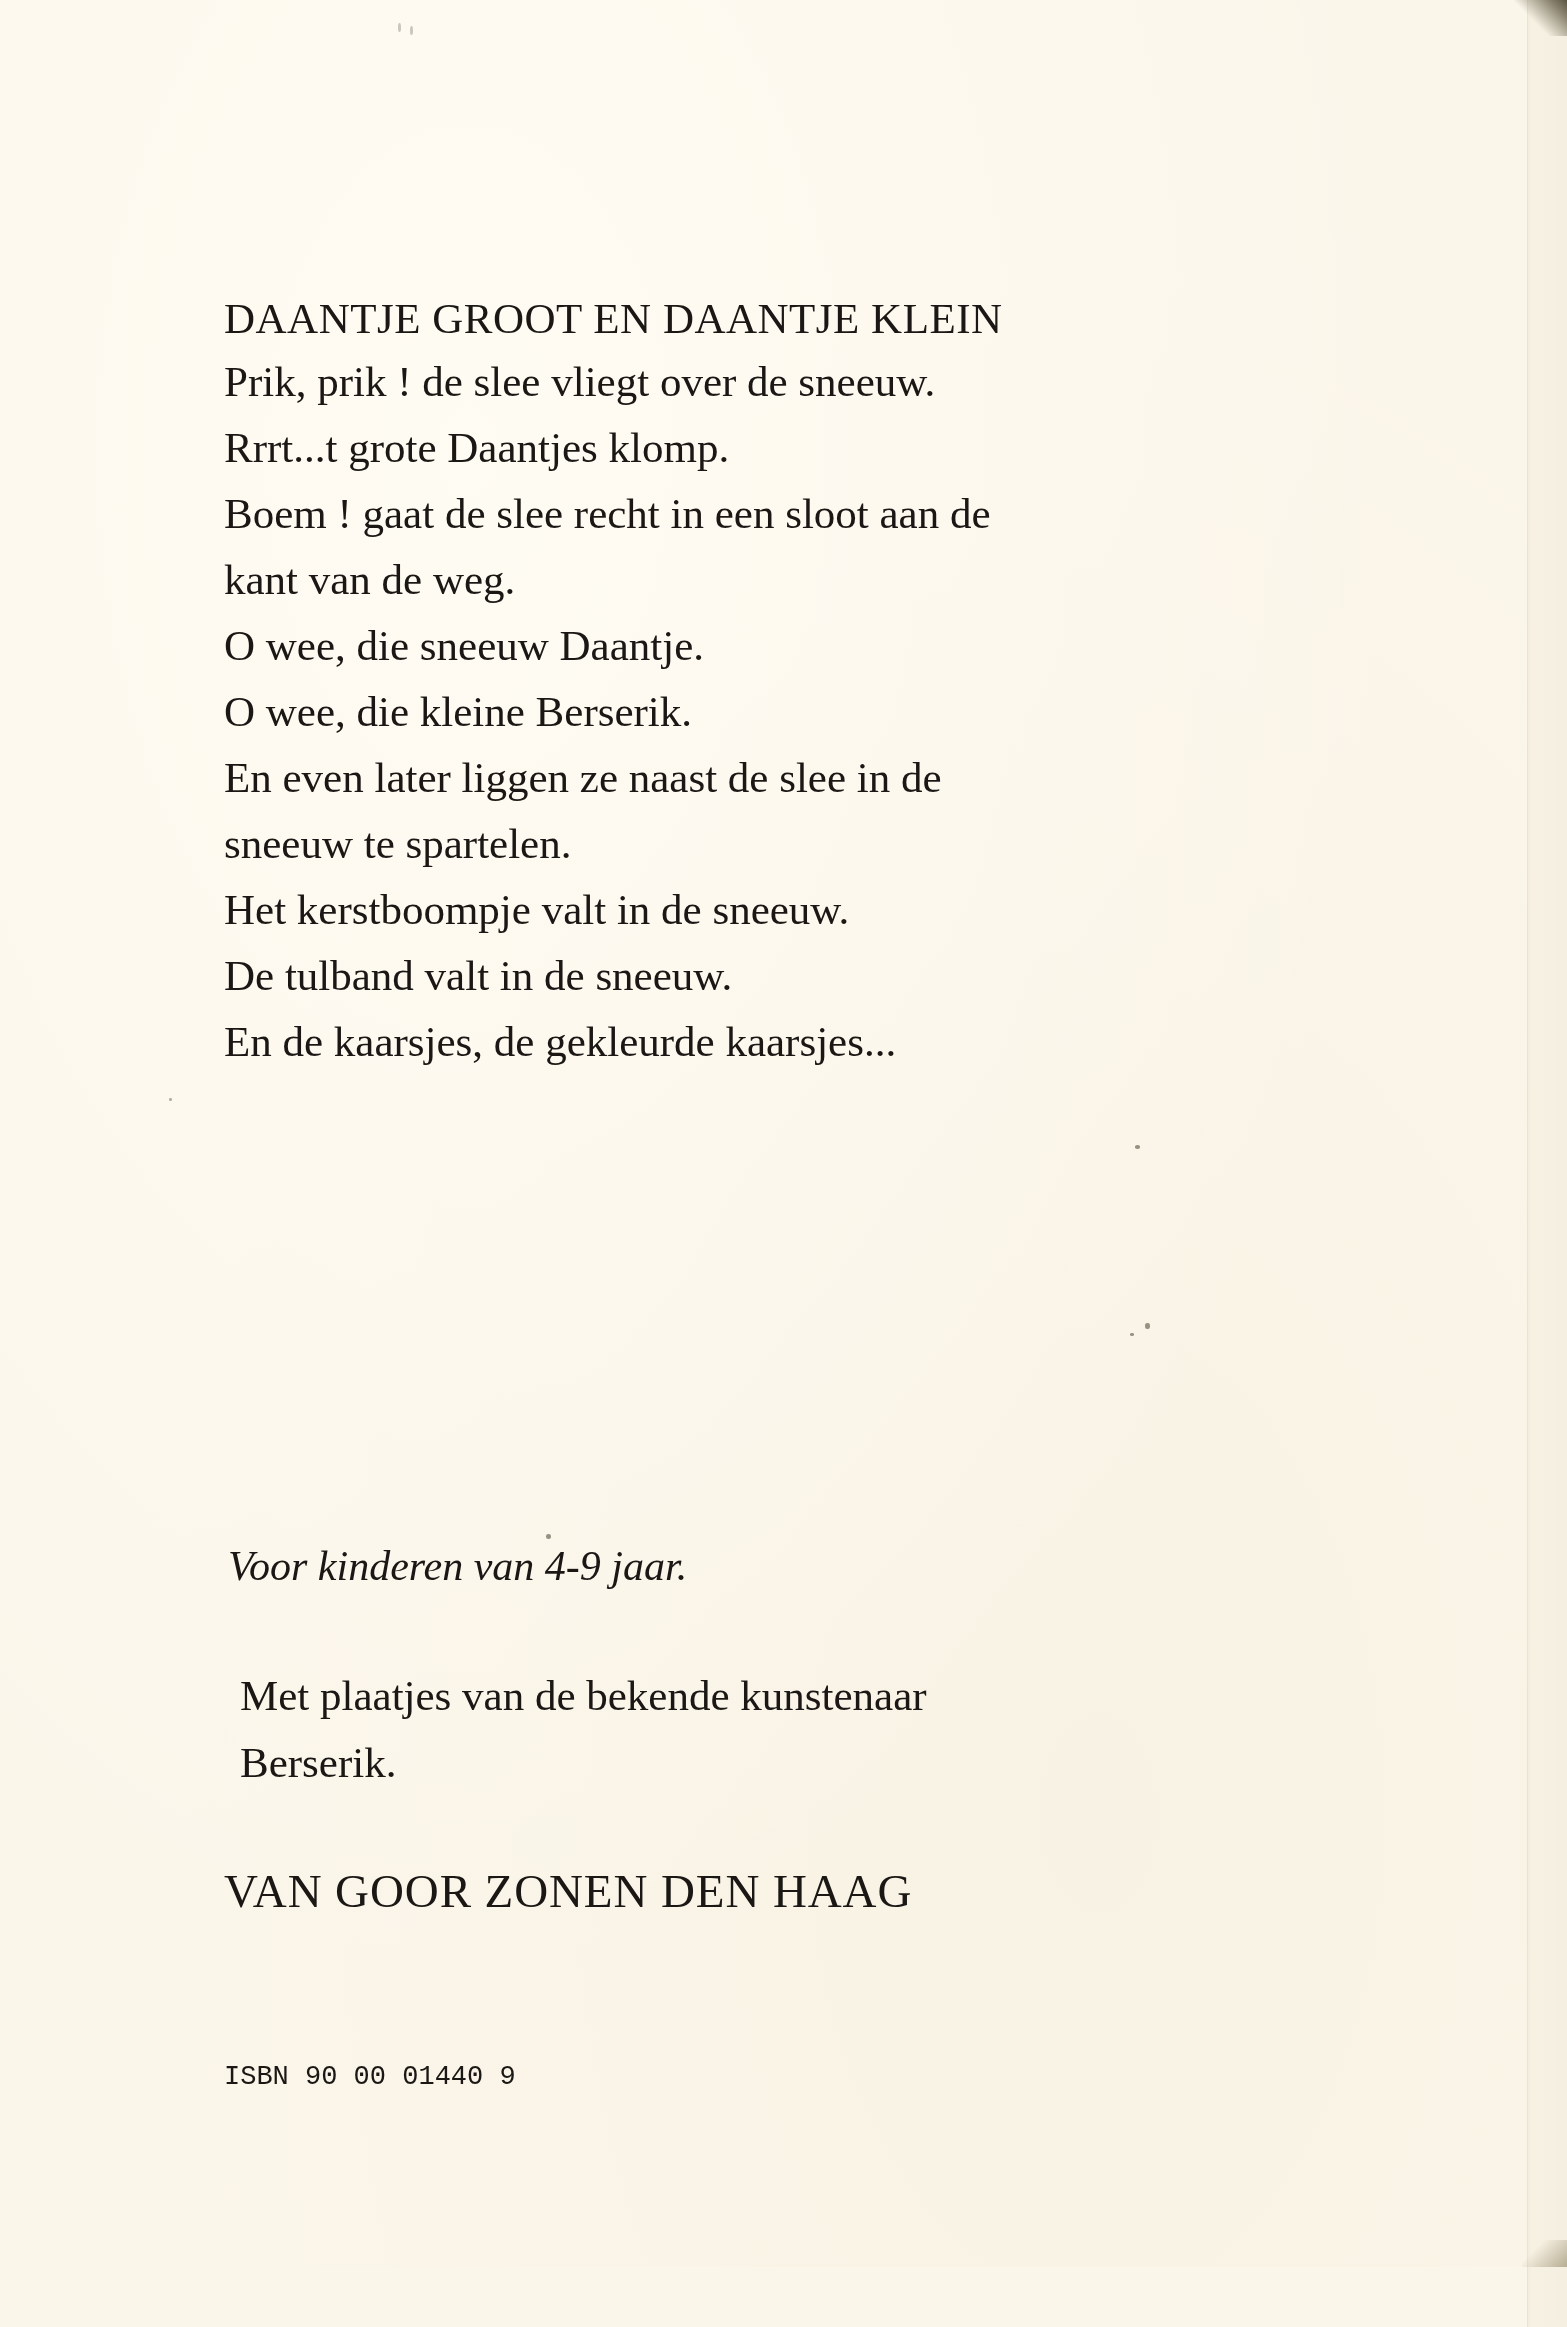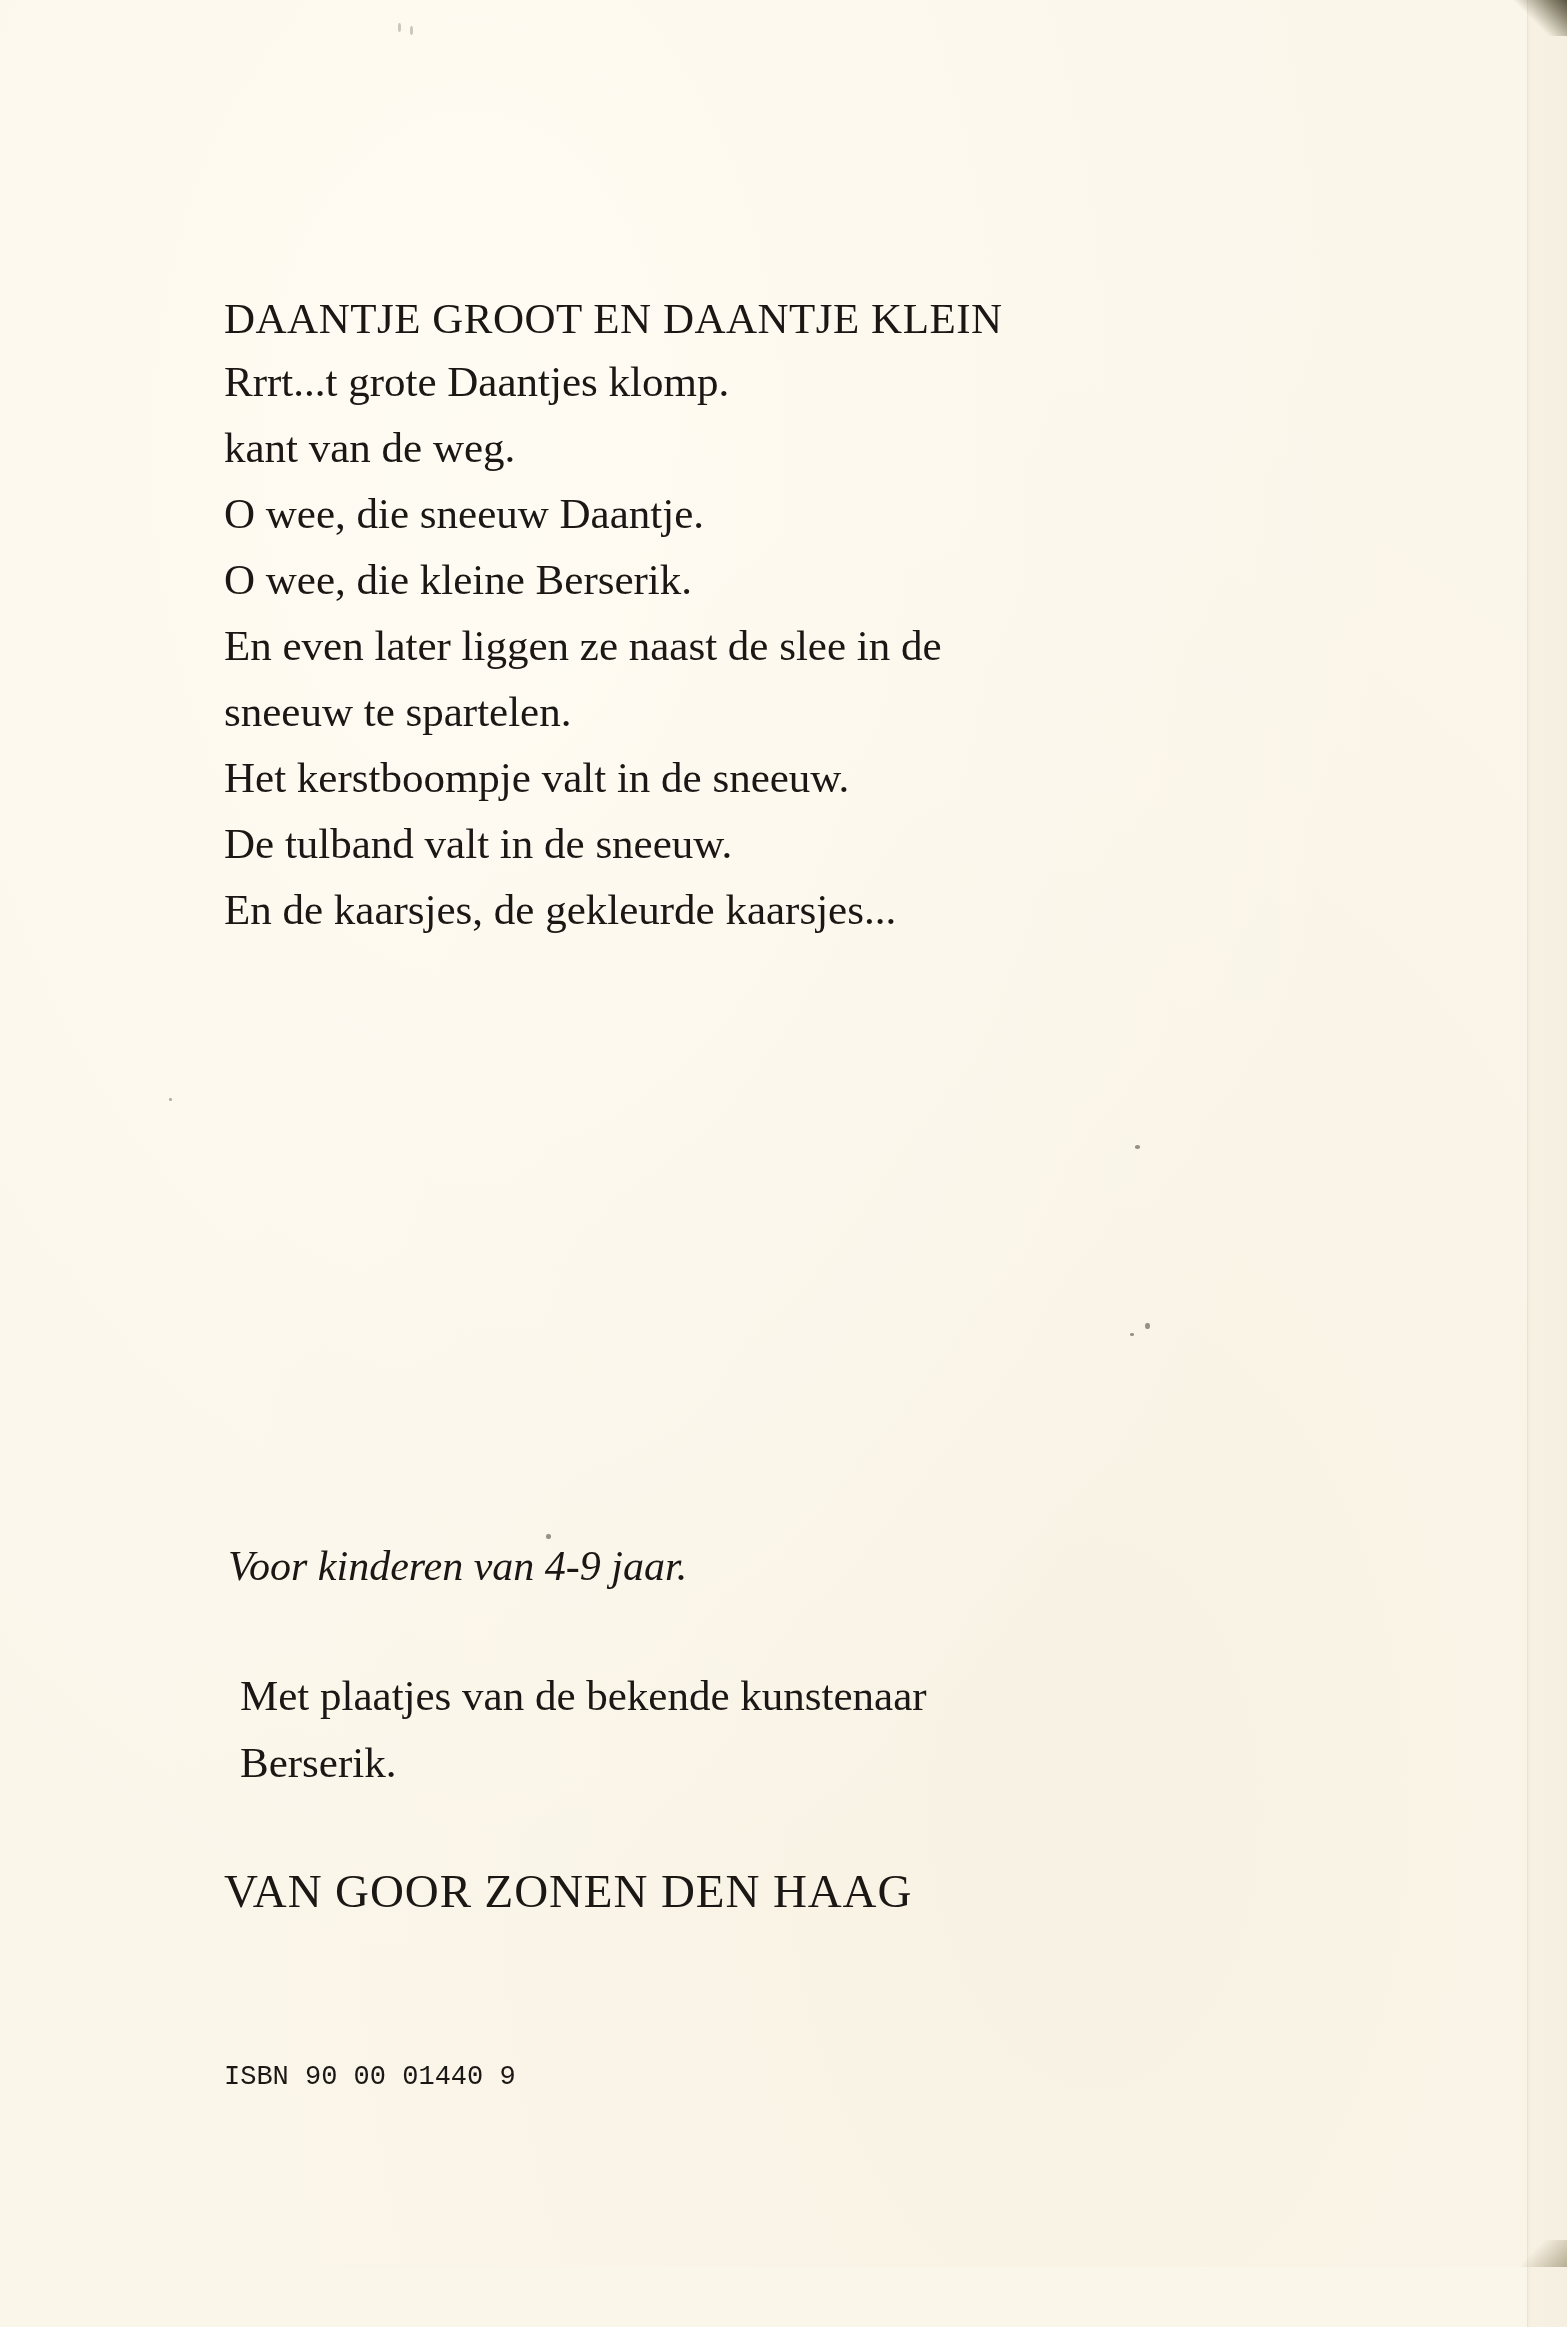--- a/index.html
+++ b/index.html
@@ -119,21 +119,23 @@
   <span class="speck" style="left:1135px;top:1145px;width:4.5px;height:3.6px;"></span>
   <span class="speck" style="left:1145px;top:1323px;width:4.5px;height:6.4px;"></span>
   <span class="speck" style="left:1130px;top:1333px;width:3.6px;height:2.7px;"></span>
   <span class="speck" style="left:546px;top:1534px;width:4.5px;height:4.5px;"></span>
   <span class="speck" style="left:169px;top:1098px;width:2.7px;height:2.7px;opacity:0.5;"></span>
   <span class="speck" style="left:398px;top:23px;width:2.7px;height:9px;opacity:0.35;"></span>
   <span class="speck" style="left:410px;top:25.5px;width:2.7px;height:9px;opacity:0.35;"></span>
 
   <div class="text-block">
     <h1 class="title">DAANTJE GROOT EN DAANTJE KLEIN</h1>
+    <p class="verse-line">Prik, prik ! de slee vliegt over de sneeuw.</p>
     <p class="verse-line">Rrrt...t grote Daantjes klomp.</p>
+    <p class="verse-line">Boem ! gaat de slee recht in een sloot aan de</p>
     <p class="verse-line">kant van de weg.</p>
     <p class="verse-line">O wee, die sneeuw Daantje.</p>
     <p class="verse-line">O wee, die kleine Berserik.</p>
     <p class="verse-line">En even later liggen ze naast de slee in de</p>
     <p class="verse-line">sneeuw te spartelen.</p>
     <p class="verse-line">Het kerstboompje valt in de sneeuw.</p>
     <p class="verse-line">De tulband valt in de sneeuw.</p>
     <p class="verse-line">En de kaarsjes, de gekleurde kaarsjes...</p>
   </div>
 

